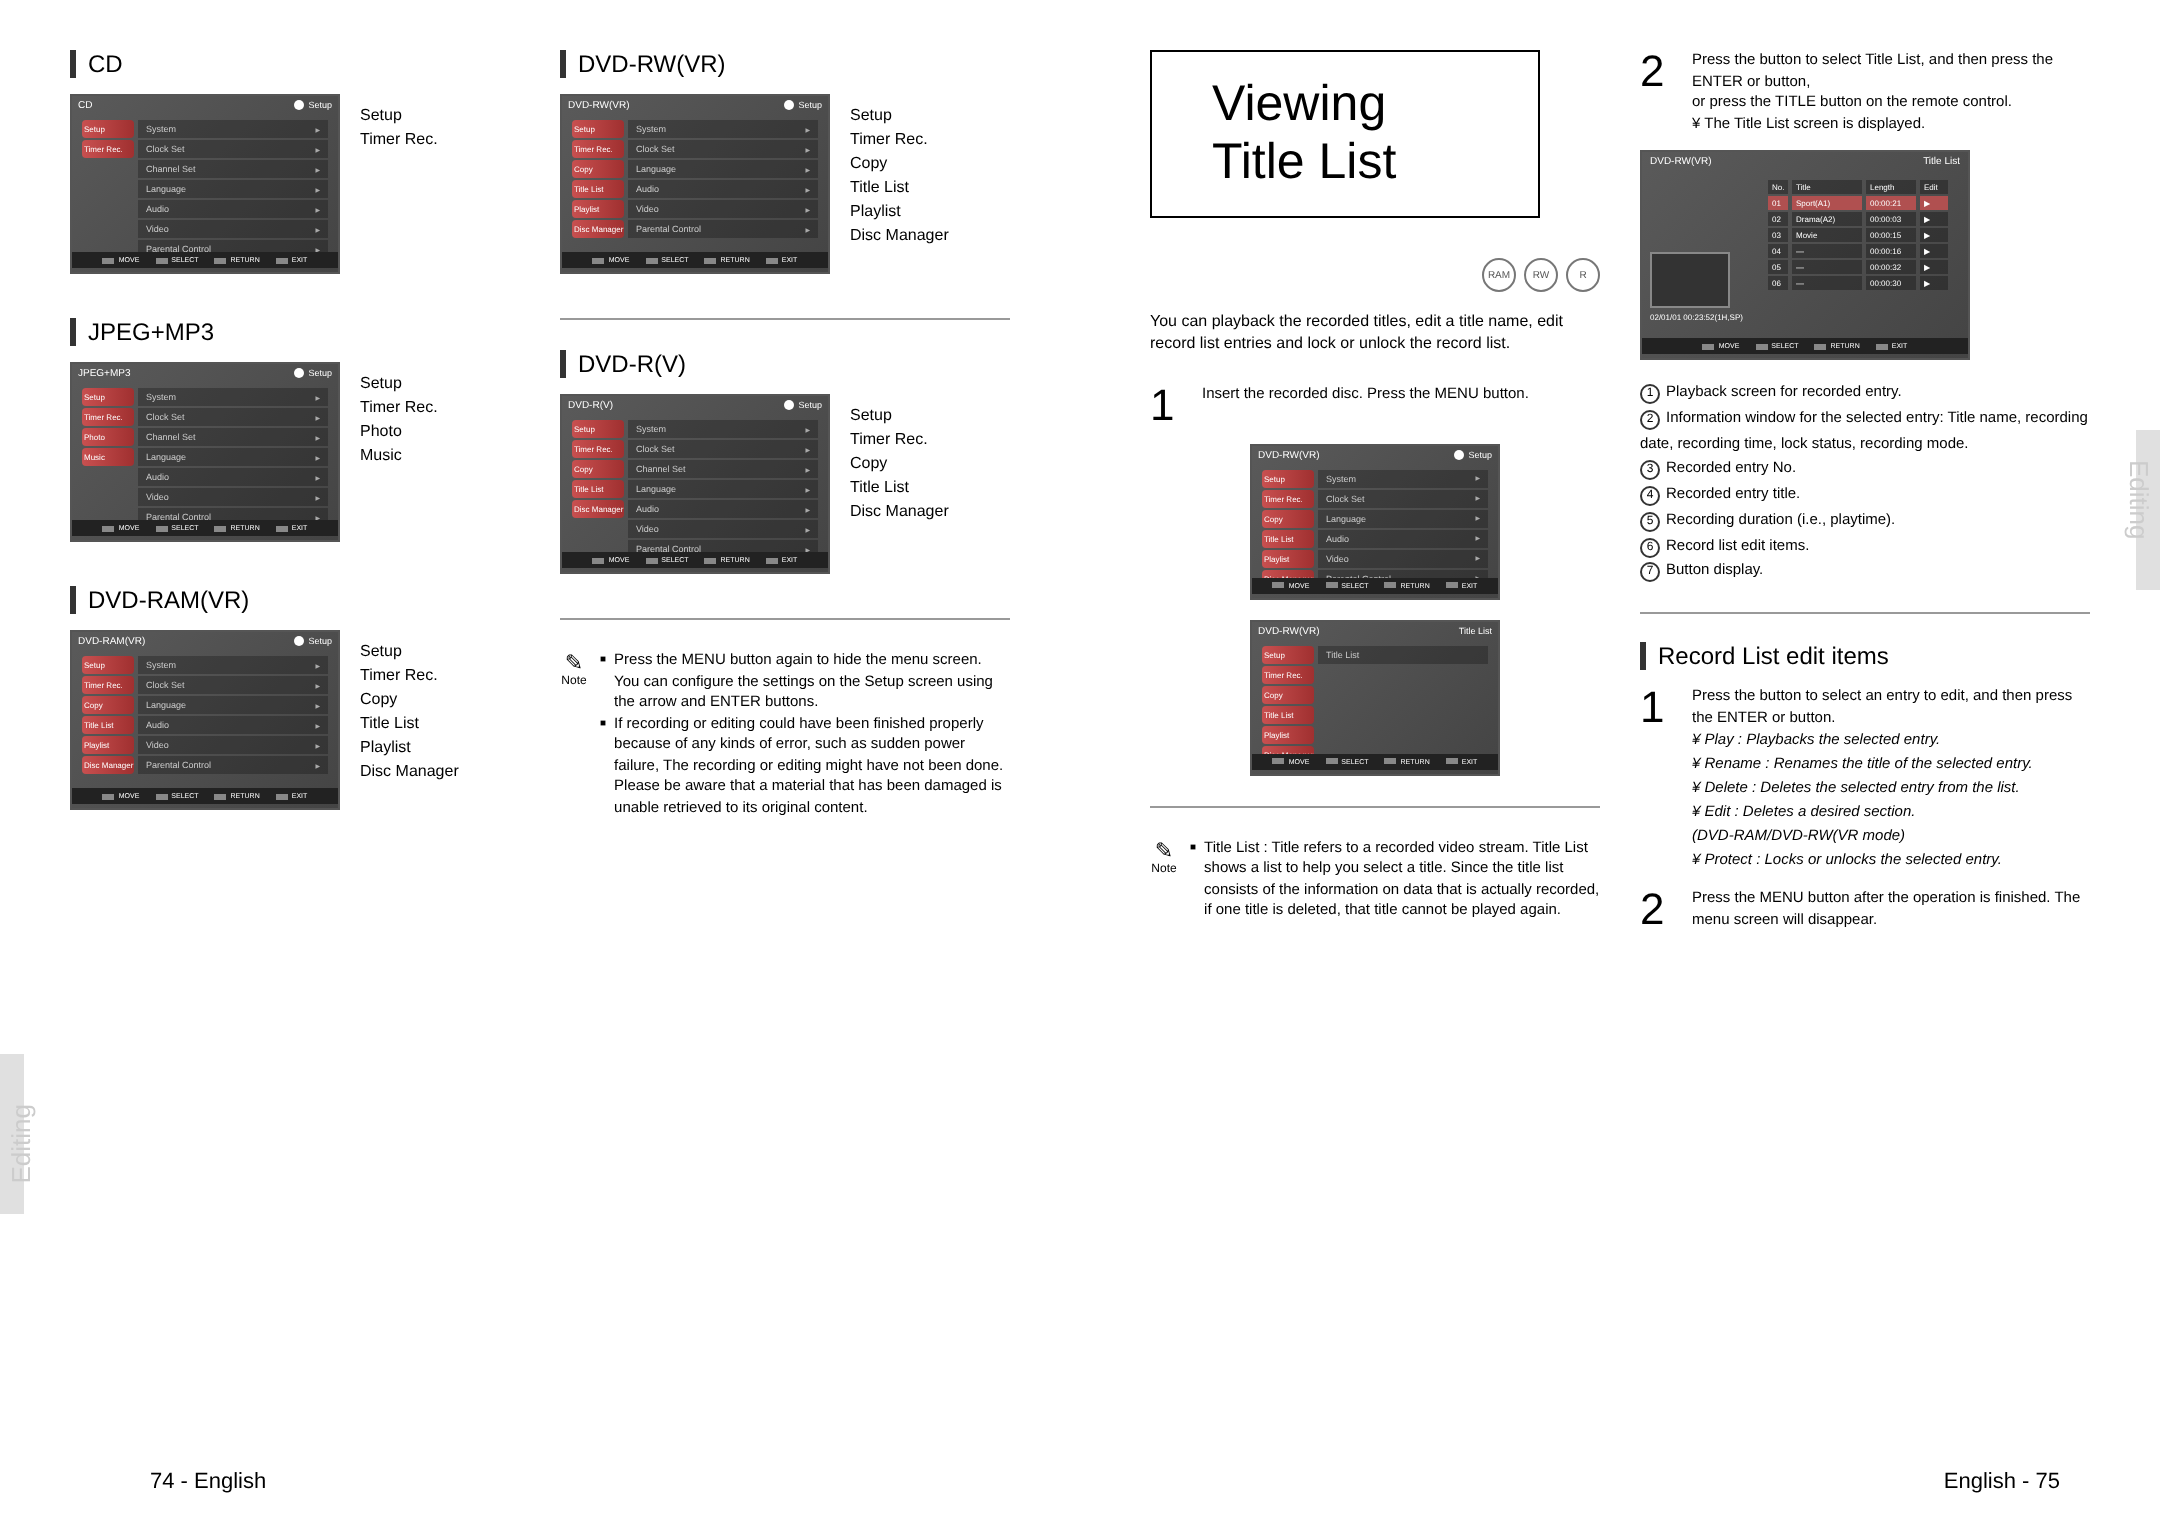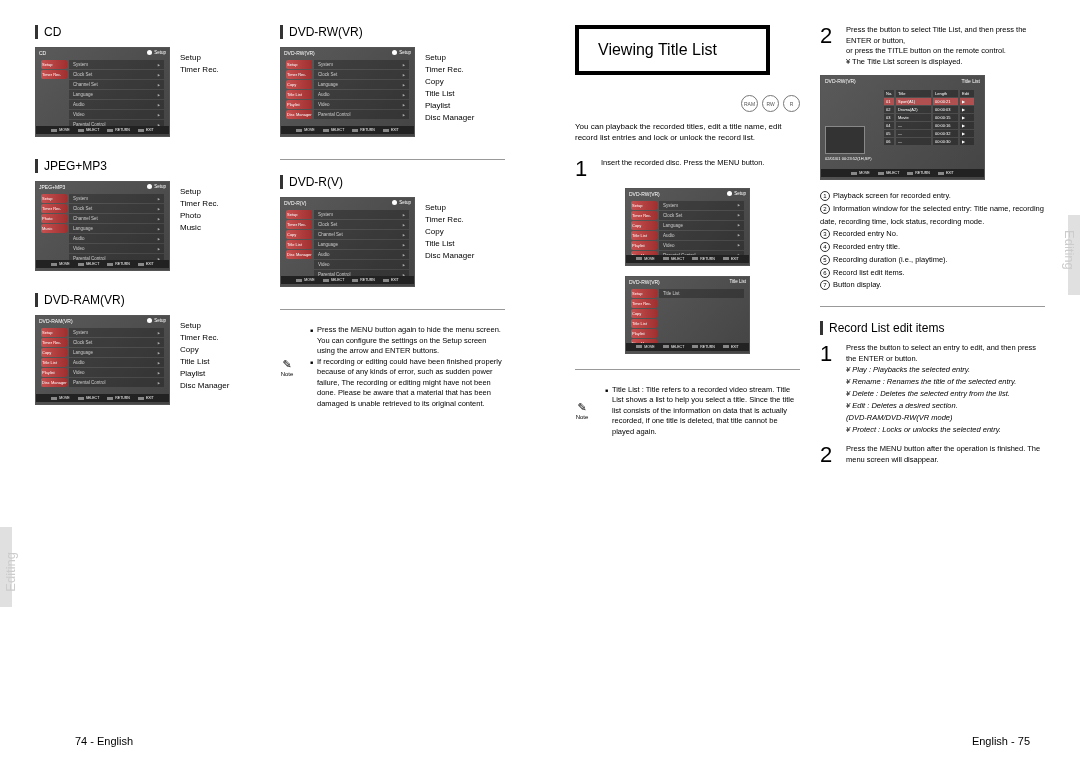--- a/index.html
+++ b/index.html
@@ -152,44 +152,44 @@
     .tab-right { right: 3px; top: 230px; }
     .tab-band { position: absolute; width: 12px; height: 80px; background: #e0e0e0; }
     .tab-band-left { left: 0; bottom: 155px; }
     .tab-band-right { right: 0; top: 215px; }
 
     .page-num { position: absolute; bottom: 15px; font-size: 11px; }
     .pn-left { left: 35px; margin-left: 40px; }
     .pn-right { right: 50px; }
 
     .title-box {
-      border: 4px solid #000000;
-      padding: 12px 19px;
-      font-size: 16px;
+      border: 1px solid #000000;
+      padding: 12px 30px;
+      font-size: 25px;
       font-weight: 300;
       margin-bottom: 20px;
       width: 195px;
     }
     .disc-icons {
       display: flex;
       gap: 4px;
       justify-content: flex-end;
       margin-bottom: 10px;
     }
     .disc {
       width: 17px; height: 17px; border-radius: 50%;
       border: 1px solid #777; display: flex;
       align-items: center; justify-content: center;
       font-size: 5px; color: #555;
     }
     .body-text { font-size: 8px; line-height: 1.35; margin-bottom: 14px; }
     .step-row { display: flex; gap: 8px; margin-bottom: 8px; }
     .step-num { font-size: 22px; font-weight: 300; line-height: 1; width: 18px; flex-shrink: 0; }
     .step-text { font-size: 7.5px; line-height: 1.4; flex: 1; }
-    .note-row { display: flex; gap: 16px; margin-bottom: 10px; align-items: center; }
+    .note-row { display: flex; gap: 6px; margin-bottom: 10px; align-items: flex-start; }
     .note-icon { width: 14px; flex-shrink: 0; font-size: 6px; text-align: center; }
     .note-icon::before {
       content: "✎";
       display: block;
       font-size: 11px;
     }
     .bullet-list { font-size: 7.5px; line-height: 1.4; }
     .bullet-list li { list-style: none; display: flex; gap: 4px; }
     .bullet-list li::before { content: "■"; font-size: 5px; margin-top: 2px; }
 

